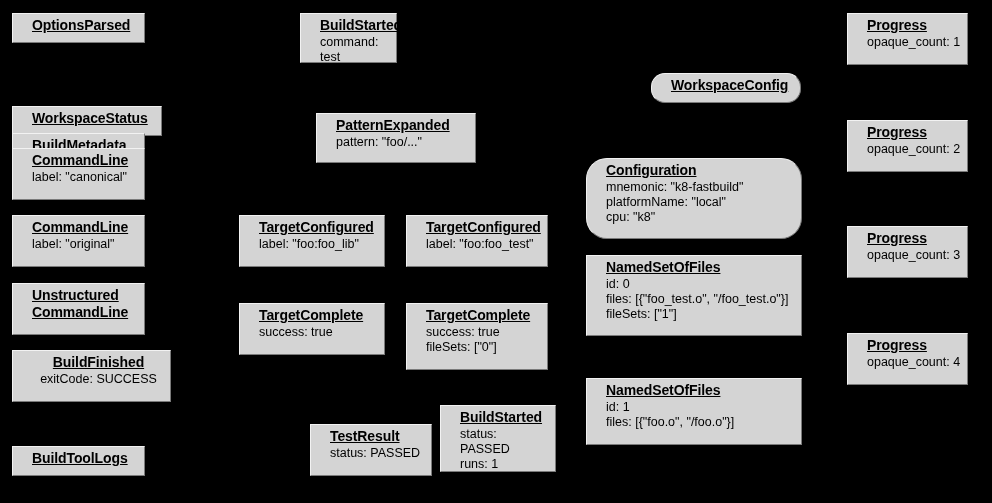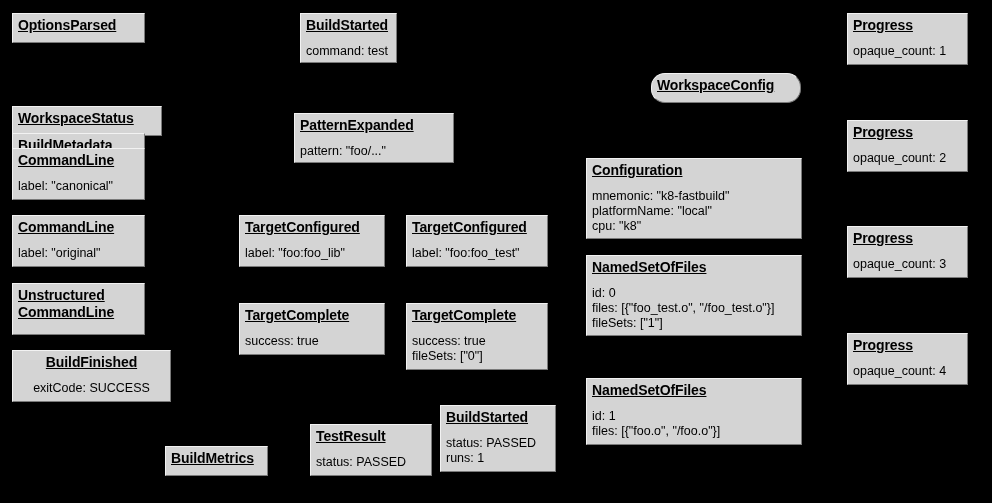--- a/index.html
+++ b/index.html
@@ -16,40 +16,40 @@
     font-family: "Liberation Sans", sans-serif;
   }
   .node {
     position: absolute;
     box-sizing: border-box;
     background: #d4d4d4;
     border-top: 1px solid #f2f2f2;
     border-left: 1px solid #f2f2f2;
     border-right: 1px solid #7a7a7a;
     border-bottom: 1px solid #7a7a7a;
-    padding: 3px 5px 4px 5px;
+    padding: 3px 5px 4px 19px;
     color: #000000;
     line-height: 15px;
   }
   .node-title {
     display: block;
     font-size: 14px;
     font-weight: bold;
     text-decoration: underline;
     line-height: 17px;
     white-space: pre-line;
     letter-spacing: -0.1px;
   }
   .node-fields {
     display: block;
     font-size: 12.5px;
     font-weight: normal;
     line-height: 15px;
     white-space: pre-line;
-    margin-top: 10px;
+    margin-top: 1px;
   }
   .node-fields:empty { display: none; }
 </style>
 </head>
 <body>
 
 <div id="canvas">
     <div class="node" style="left: 12px; top: 13px; width: 133px; height: 30px;">
       <span class="node-title">OptionsParsed</span>
     </div>
@@ -68,28 +68,28 @@
       <span class="node-fields">label: "original"</span>
     </div>
     <div class="node" style="left: 12px; top: 283px; width: 133px; height: 52px;">
       <span class="node-title">Unstructured
 CommandLine</span>
     </div>
     <div class="node" style="left: 12px; top: 350px; width: 159px; height: 52px; text-align: center;">
       <span class="node-title">BuildFinished</span>
       <span class="node-fields">exitCode: SUCCESS</span>
     </div>
-    <div class="node" style="left: 165px; top: 446px; width: 103px; height: 30px;">
-      <span class="node-title">BuildMetrics</span>
+    <div class="node" style="left: 12px; top: 446px; width: 133px; height: 30px;">
+      <span class="node-title">BuildToolLogs</span>
     </div>
     <div class="node" style="left: 300px; top: 13px; width: 97px; height: 50px;">
       <span class="node-title">BuildStarted</span>
       <span class="node-fields">command: test</span>
     </div>
-    <div class="node" style="left: 294px; top: 113px; width: 160px; height: 50px;">
+    <div class="node" style="left: 316px; top: 113px; width: 160px; height: 50px;">
       <span class="node-title">PatternExpanded</span>
       <span class="node-fields">pattern: "foo/..."</span>
     </div>
     <div class="node" style="left: 239px; top: 215px; width: 146px; height: 52px;">
       <span class="node-title">TargetConfigured</span>
       <span class="node-fields">label: "foo:foo_lib"</span>
     </div>
     <div class="node" style="left: 406px; top: 215px; width: 142px; height: 52px;">
       <span class="node-title">TargetConfigured</span>
       <span class="node-fields">label: "foo:foo_test"</span>
@@ -108,21 +108,21 @@
       <span class="node-fields">status: PASSED</span>
     </div>
     <div class="node" style="left: 440px; top: 405px; width: 116px; height: 67px;">
       <span class="node-title">BuildStarted</span>
       <span class="node-fields">status: PASSED
 runs: 1</span>
     </div>
     <div class="node" style="left: 651px; top: 73px; width: 150px; height: 30px; border-radius: 14px;">
       <span class="node-title">WorkspaceConfig</span>
     </div>
-    <div class="node" style="left: 586px; top: 158px; width: 216px; height: 81px;">
+    <div class="node" style="left: 586px; top: 158px; width: 216px; height: 81px; border-radius: 21px;">
       <span class="node-title">Configuration</span>
       <span class="node-fields">mnemonic: "k8-fastbuild"
 platformName: "local"
 cpu: "k8"</span>
     </div>
     <div class="node" style="left: 586px; top: 255px; width: 216px; height: 81px;">
       <span class="node-title">NamedSetOfFiles</span>
       <span class="node-fields">id: 0
 files: [{"foo_test.o", "/foo_test.o"}]
 fileSets: ["1"]</span>

